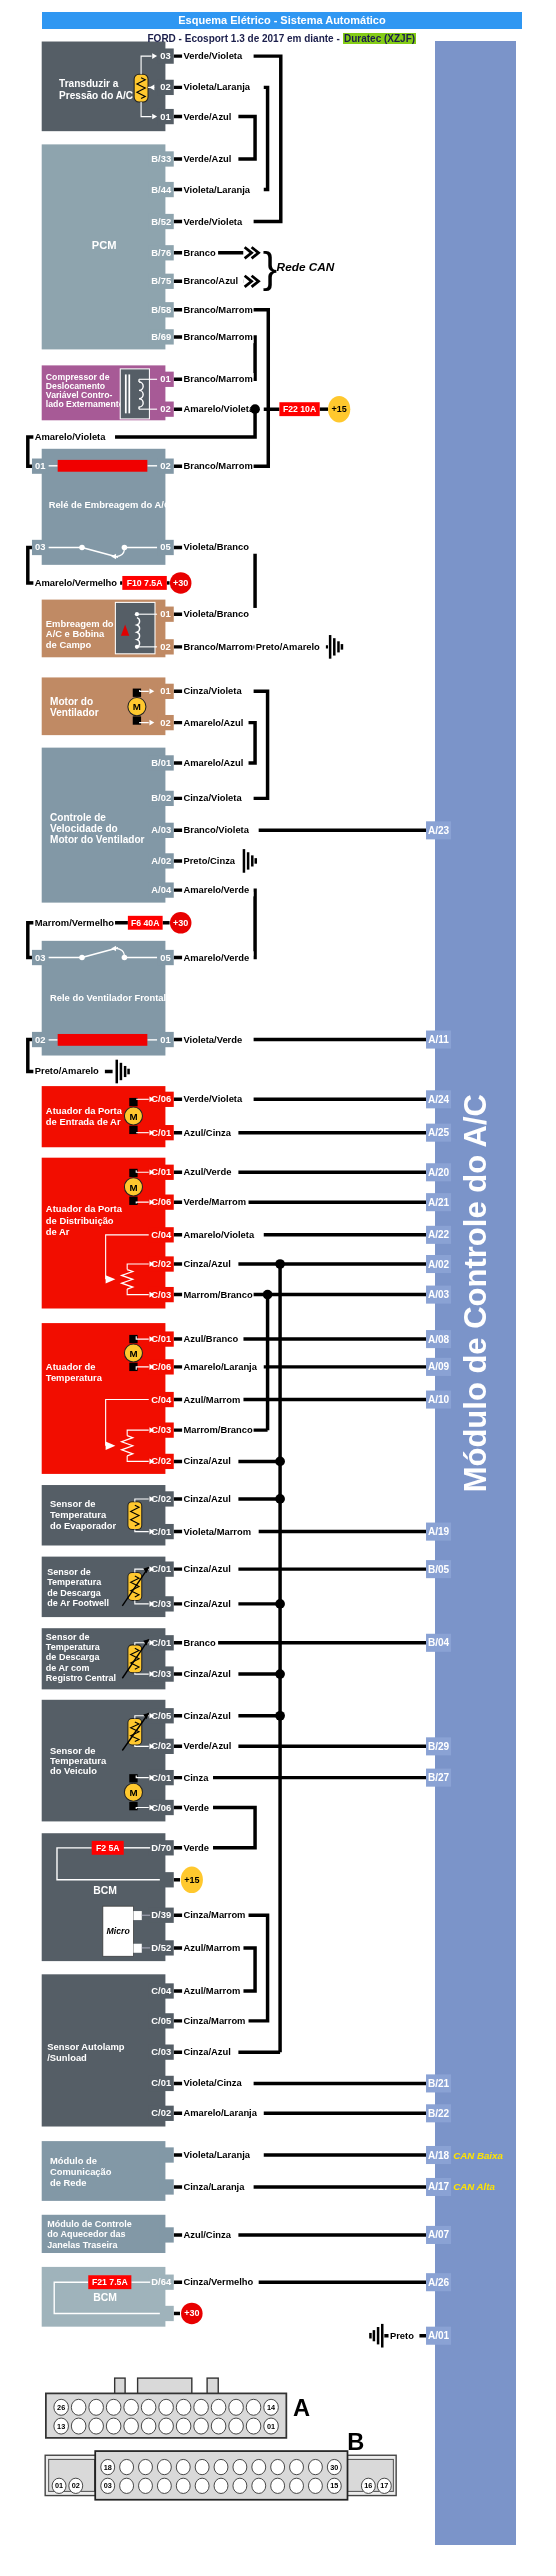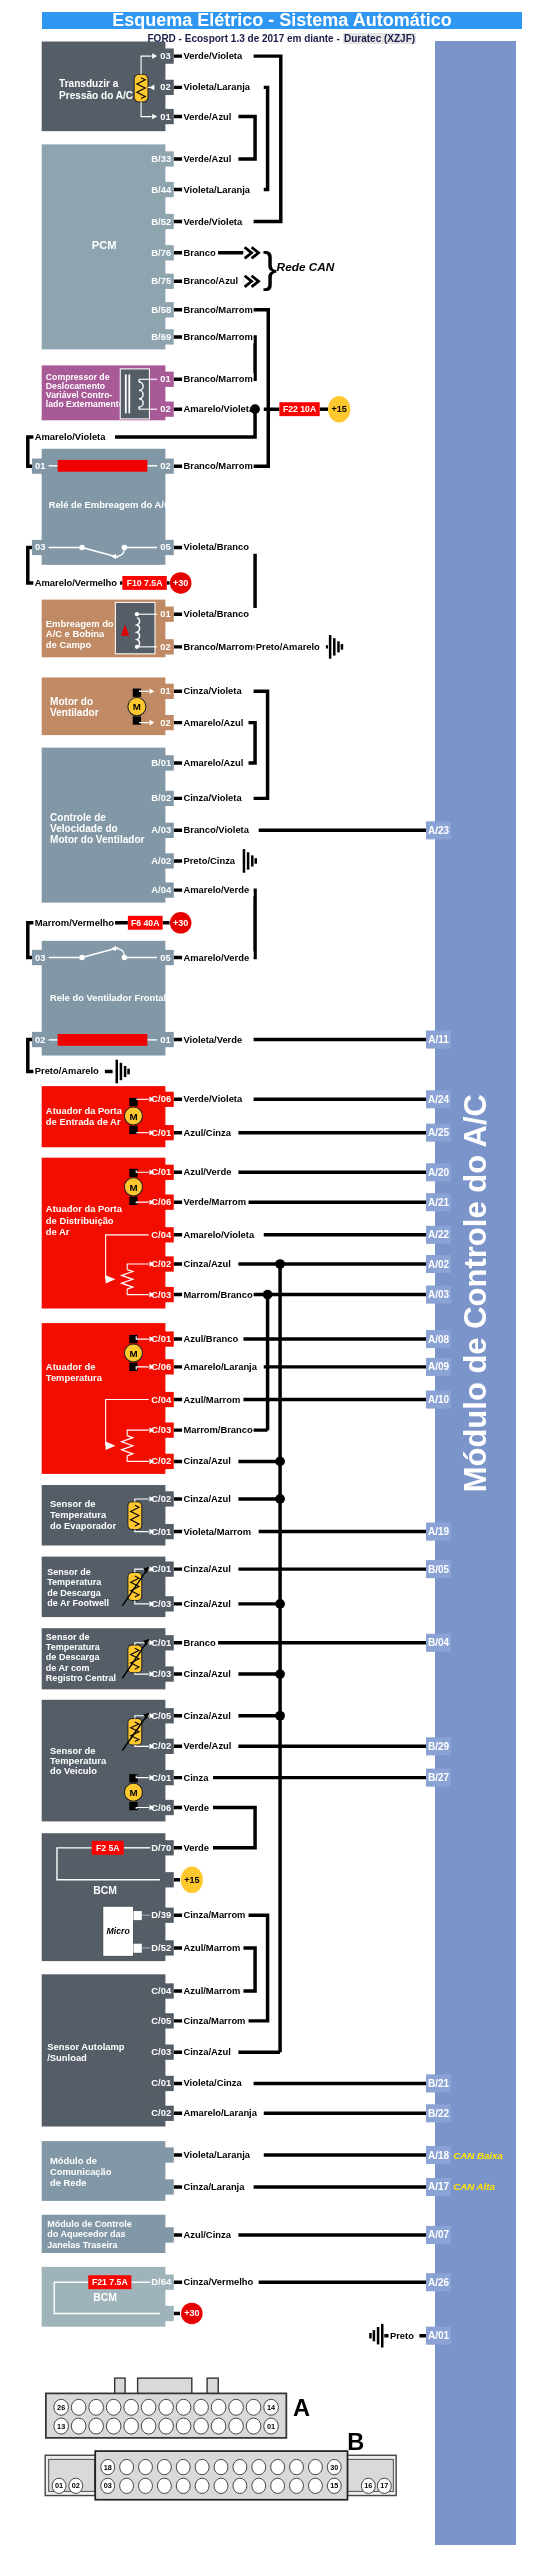--- a/index.html
+++ b/index.html
@@ -1,23 +1,23 @@
 <!DOCTYPE html>
 <html style="font-size:11px"><head>
 <meta charset="utf-8">
 <style>
   html,body{margin:0;padding:0;background:#fff;}
   .page{position:relative;width:556px;height:2576px;background:#ffffff;
         font-family:"Liberation Sans",sans-serif;overflow:hidden;}
   .titlebar{position:absolute;left:42px;top:11.8px;width:480px;height:17.4px;
-        background:#2F97F2;color:#fff;font-size:18px;font-weight:bold;
+        background:#2F97F2;color:#fff;font-size:11px;font-weight:bold;
         text-align:center;line-height:17.4px;z-index:6;}
   .subtitle{position:absolute;left:42px;top:33px;width:480px;text-align:center;
         font-size:10px;font-weight:bold;color:#1B1E4B;z-index:6;}
-  .subtitle .hl{background:#e5e5e5;padding:0 1.4px;}
+  .subtitle .hl{background:#84cc16;padding:0 1.4px;}
   .module-bar{position:absolute;left:435px;top:41px;width:81px;height:2504px;
         background:#7B94C9;display:flex;align-items:center;justify-content:center;z-index:1;}
   .module-bar .vlabel{writing-mode:vertical-rl;transform:rotate(180deg);
         font-size:31px;font-weight:bold;color:#ffffff;white-space:nowrap;}
   #diagram{position:absolute;left:0;top:0;z-index:5;}
 </style>
 </head>
 <body>
 
 <div class="page">

